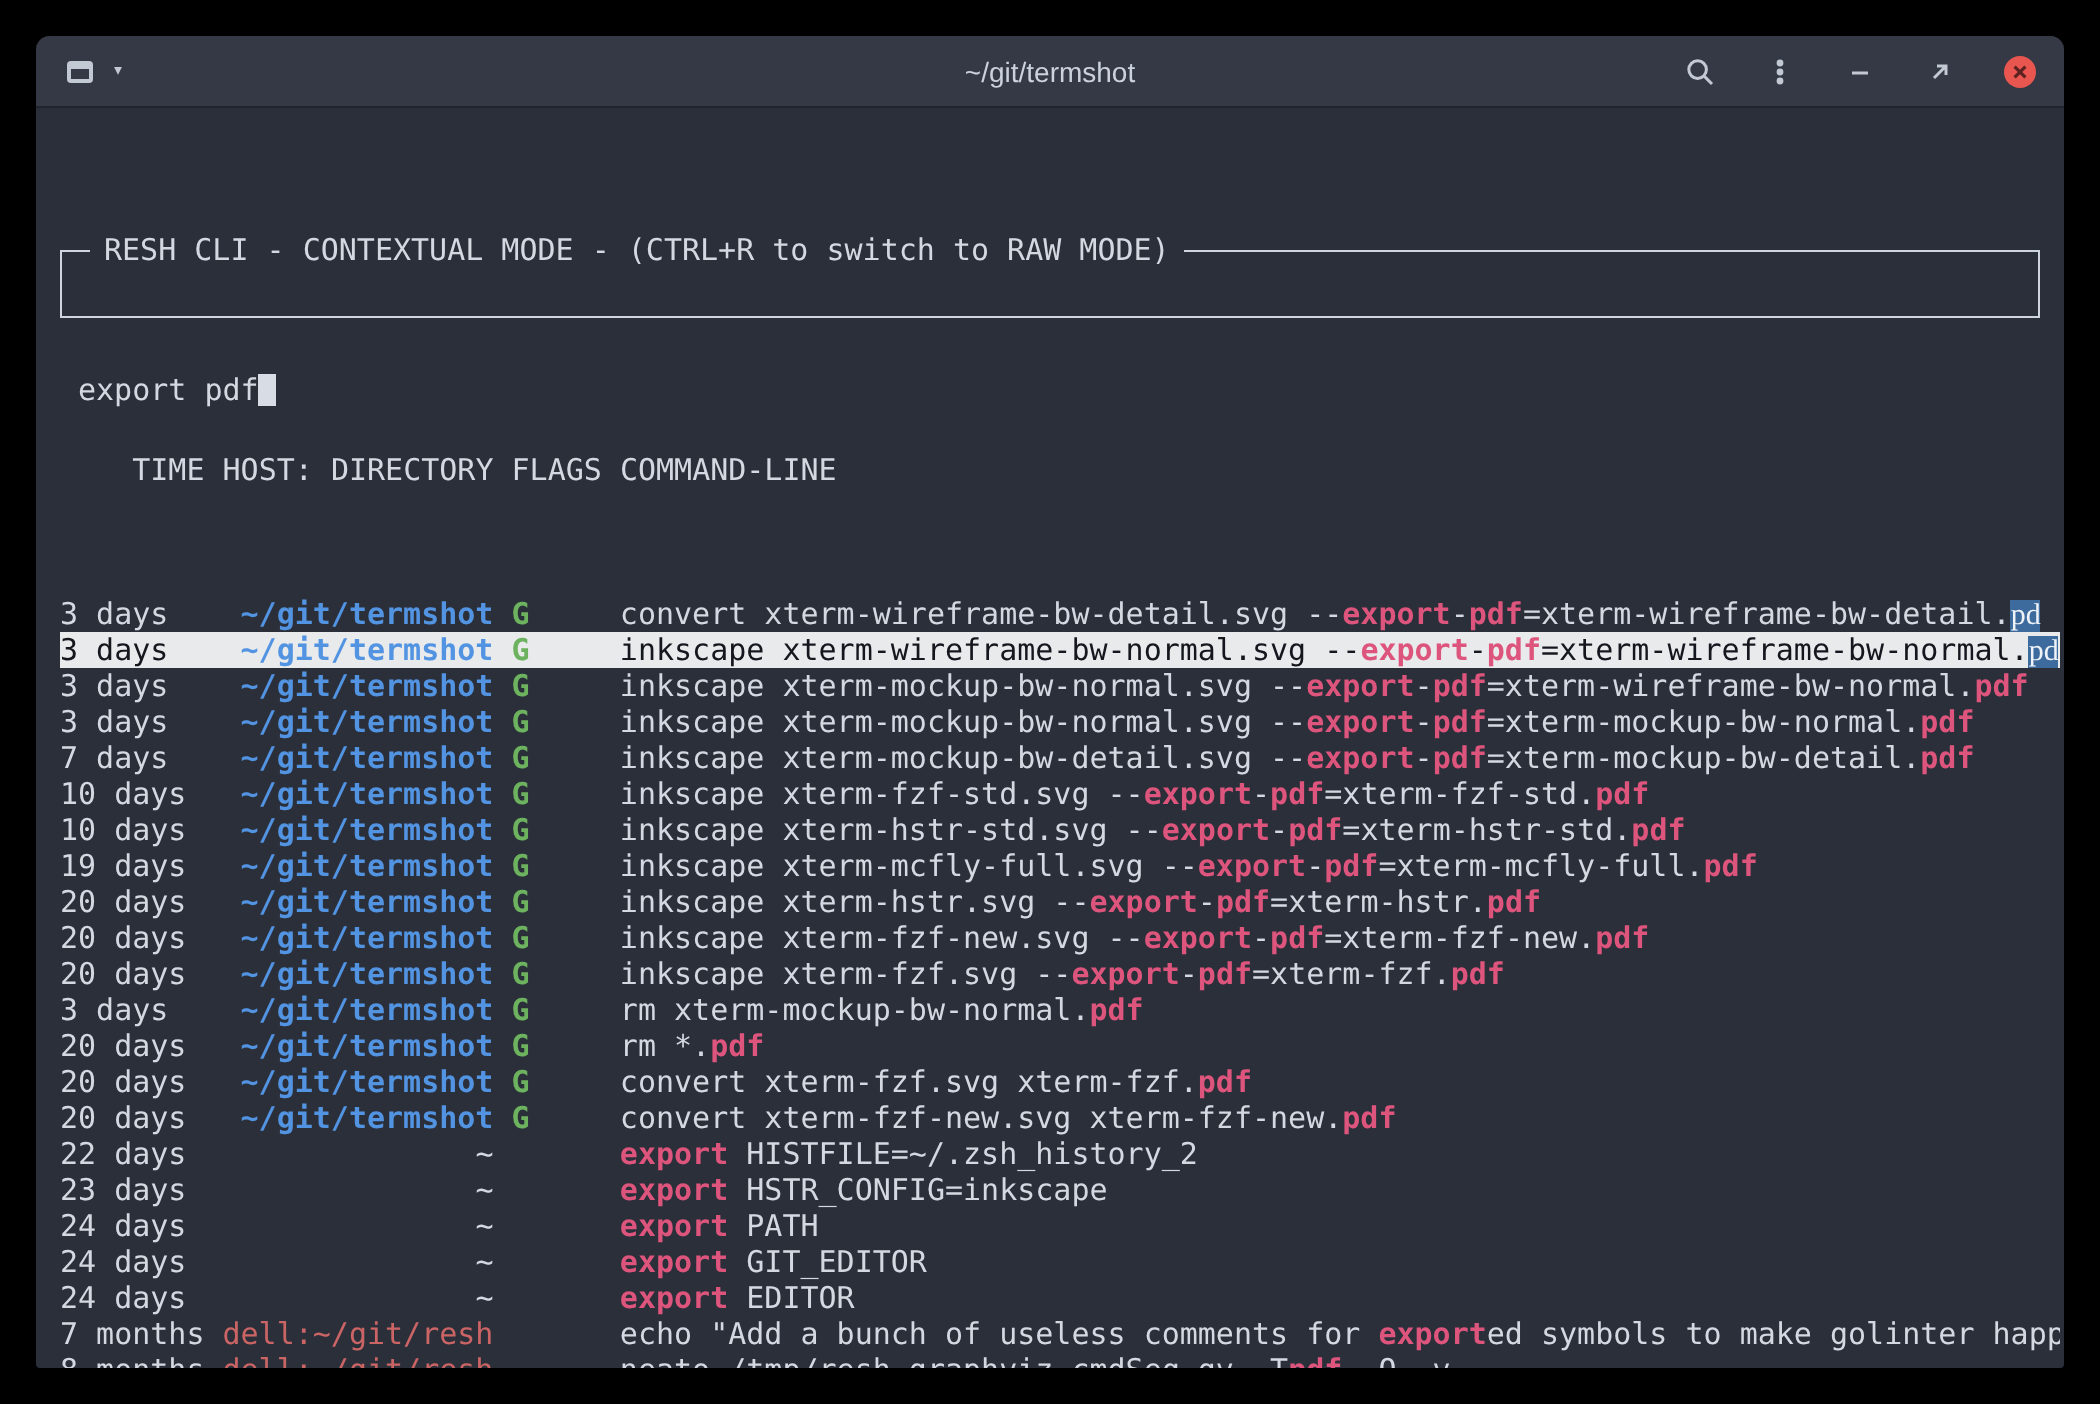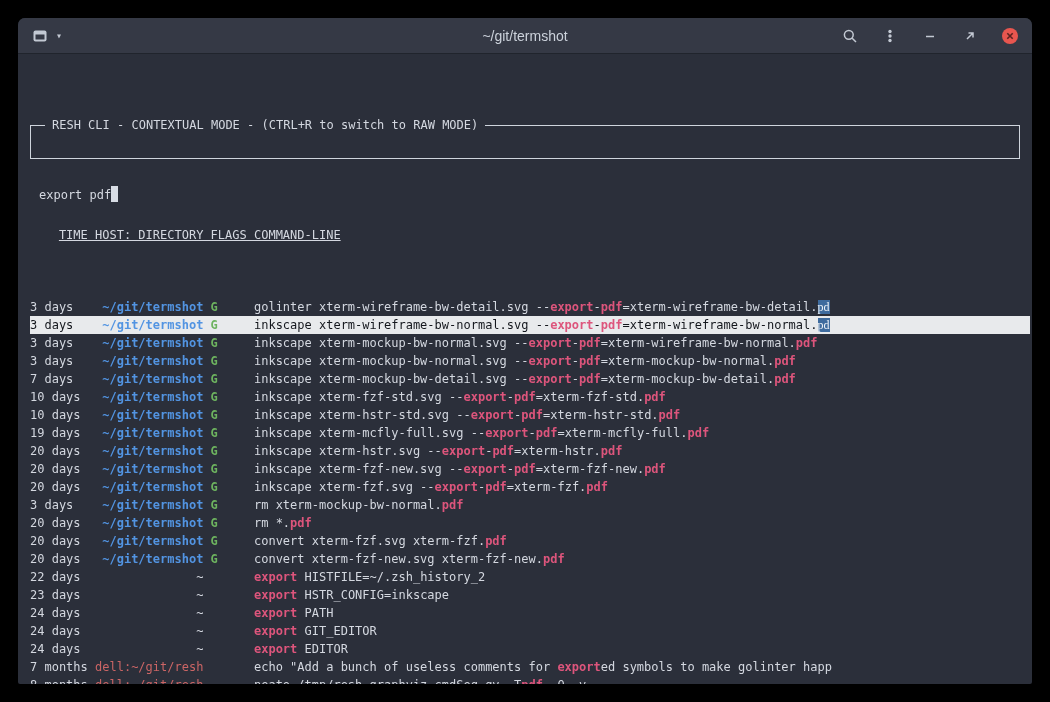--- a/index.html
+++ b/index.html
@@ -11,29 +11,29 @@
   .titlebar{height:36px;background:var(--c-titlebar,#353945);display:flex;align-items:center;
             padding:0 14px;box-sizing:border-box;border-bottom:1px solid #20242c;}
   .tb-left{flex:1;display:flex;align-items:center;gap:6px;}
   .tb-title{flex:0 1 auto;color:#ccd2db;font:14px "Liberation Sans",sans-serif;white-space:nowrap;}
   .tb-right{flex:1;display:flex;align-items:center;justify-content:flex-end;gap:24px;}
   .tb-btn{display:inline-flex;align-items:center;justify-content:center;cursor:default;}
   .caret{color:#c3c9d3;font-size:10px;line-height:1;}
   .tb-glyph{stroke:#c3c9d3;fill:none;stroke-width:1.5;}
   
   .terminal{height:630px;box-sizing:border-box;padding:8px 2px 0 12px;
-            font-size:12px;line-height:18px;color:var(--c-fg,#d4d8e0);white-space:pre;}
+            font-size:15px;line-height:18px;color:var(--c-fg,#d4d8e0);white-space:pre;}
   .search-box{position:relative;border:1px solid var(--c-border,#cfd5dd);
               margin:9px 10px 13px 0;height:34px;box-sizing:border-box;}
   .box-label{position:absolute;top:-10px;left:14px;background:var(--c-bg,#2b2f3a);
              padding:0 7px;white-space:pre;}
   .box-content{padding:6px 8px;white-space:pre;}
   .cursor{display:inline-block;width:1ch;height:16px;background:#d8dde5;vertical-align:-3px;}
   .list-header{padding-left:4ch;height:18px;}
-  .hdr-u{text-decoration:underline;}
+  .hdr-u{}
   .row{display:flex;height:18px;white-space:pre;}
   .row.selected{background:var(--c-selbg,#e8eaec);color:var(--c-selfg,#1a1d23);}
   .c-time{width:8ch;flex:none;}
   .c-dir{width:16ch;text-align:right;flex:none;}
   .dir-blue{color:var(--c-blue,#5294e2);font-weight:bold;}
   .dir-red{color:var(--c-red,#cb6565);}
   .c-flag{width:7ch;padding-left:1ch;box-sizing:border-box;flex:none;
           color:var(--c-green,#6db35f);font-weight:bold;}
   .c-cmd{flex:1;overflow:hidden;}
   .seg-m{color:var(--c-pink,#dd557c);font-weight:bold;}
@@ -96,21 +96,21 @@
       <span class="box-label">RESH CLI - CONTEXTUAL MODE - (CTRL+R to switch to RAW MODE)</span>
       <div class="box-content"><span>export pdf</span><span class="cursor"></span></div>
     </div>
 
     <div class="list-header"><span class="hdr-u">TIME HOST: DIRECTORY FLAGS COMMAND-LINE</span></div>
 
     <div class="rows"><div class="row">
         <span class="c-time">3 days</span>
         <span class="c-dir dir-blue">~/git/termshot</span>
         <span class="c-flag">G</span>
-        <span class="c-cmd"><span>golinter xterm-wireframe-bw-detail.svg --</span><span class="seg-m">export</span><span>-</span><span class="seg-m">pdf</span><span>=xterm-wireframe-bw-detail.</span><span class="seg-x">pd</span></span>
+        <span class="c-cmd"><span>convert xterm-wireframe-bw-detail.svg --</span><span class="seg-m">export</span><span>-</span><span class="seg-m">pdf</span><span>=xterm-wireframe-bw-detail.</span><span class="seg-x">pd</span></span>
       </div><div class="row selected">
         <span class="c-time">3 days</span>
         <span class="c-dir dir-blue">~/git/termshot</span>
         <span class="c-flag">G</span>
         <span class="c-cmd"><span>inkscape xterm-wireframe-bw-normal.svg --</span><span class="seg-m">export</span><span>-</span><span class="seg-m">pdf</span><span>=xterm-wireframe-bw-normal.</span><span class="seg-x">pd</span></span>
       </div><div class="row">
         <span class="c-time">3 days</span>
         <span class="c-dir dir-blue">~/git/termshot</span>
         <span class="c-flag">G</span>
         <span class="c-cmd"><span>inkscape xterm-mockup-bw-normal.svg --</span><span class="seg-m">export</span><span>-</span><span class="seg-m">pdf</span><span>=xterm-wireframe-bw-normal.</span><span class="seg-m">pdf</span></span>

